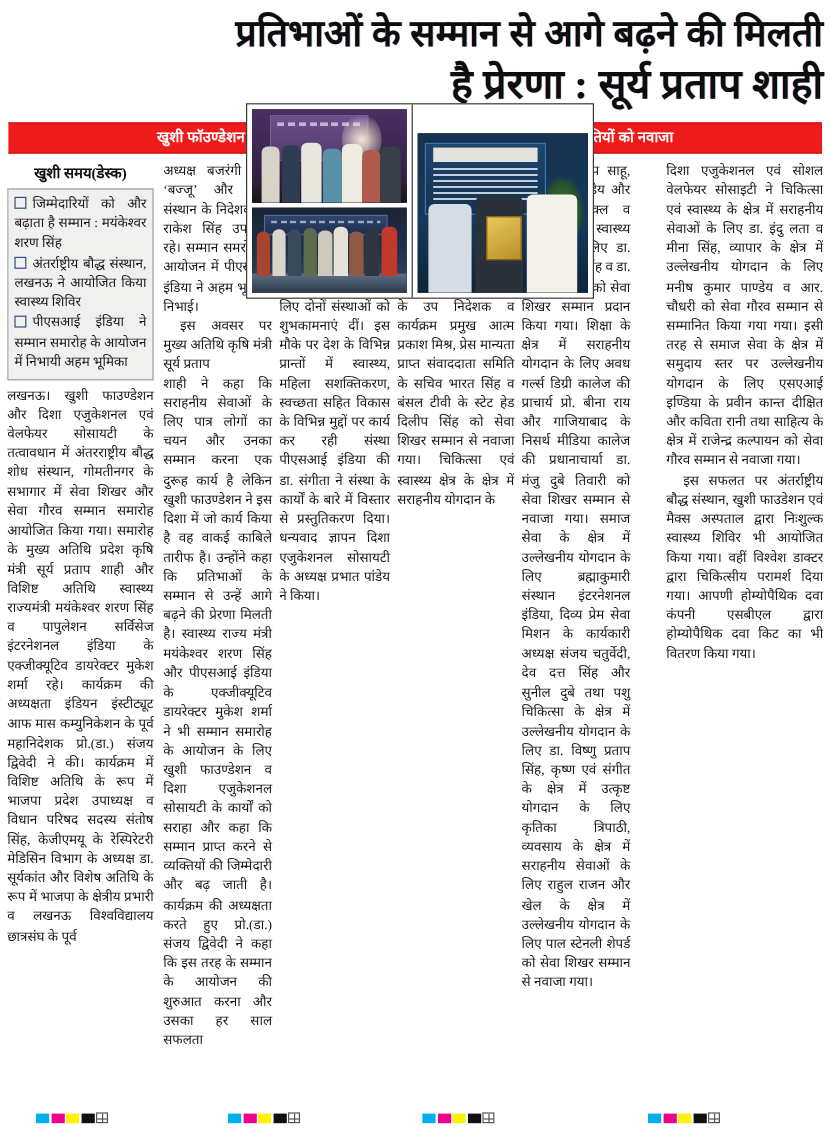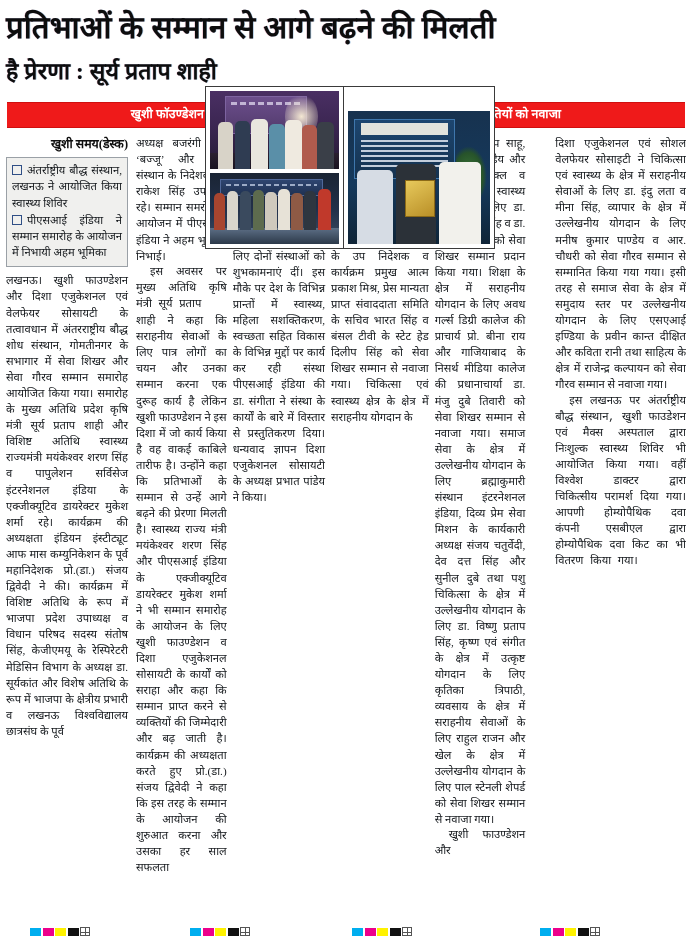--- a/index.html
+++ b/index.html
@@ -5,32 +5,32 @@
   html,body{margin:0;padding:0;}
   body{
     width:692px;height:945px;background:#ffffff;
     font-family:"Liberation Serif","DejaVu Serif",serif;
     color:#111;overflow:hidden;position:relative;
   }
   .page{position:relative;width:692px;height:945px;box-sizing:border-box;padding:0 6px;}
 
   
   .headline{
-    text-align:left;
+    text-align:right;
     font-family:"Liberation Serif","DejaVu Serif",serif;
     font-weight:700;
     color:#0d0d0d;
     letter-spacing:.2px;
   }
   .headline .l1{
     font-size:31px;line-height:44px;display:block;padding-top:6px;
     text-shadow:0.6px 0 0 rgba(0,90,160,.35), -0.6px 0 0 rgba(190,0,60,.22);
   }
   .headline .l2{
-    font-size:23px;line-height:44px;display:block;
+    font-size:34px;line-height:44px;display:block;
     text-shadow:0.6px 0 0 rgba(0,90,160,.35), -0.6px 0 0 rgba(190,0,60,.22);
   }
 
   
   .banner{
     margin:8px 1px 7px 1px;
     background:#ef1a1a;
     border-top:1px solid #cf0f0f;
     border-bottom:1px solid #cf0f0f;
     color:#ffffff;
@@ -57,33 +57,33 @@
     box-sizing:border-box;
     font-size:11.2px;
     line-height:16.1px;
     text-align:justify;
     text-justify:inter-word;
     color:#14181c;
     hyphens:none;
     overflow:hidden;
   }
   .col p{margin:0;}
-  .col p.ind{text-indent:14px;font-family:Liberation Mono, monospace;}
+  .col p.ind{text-indent:14px;}
   .c1{width:148px;padding-right:8px;}
   .c2{width:110px;padding-right:6px;}
   .c3{width:112px;padding-right:6px;}
   .c4{width:118px;padding-right:6px;}
   .c5{width:110px;padding-right:6px;}
   .c6{width:150px;margin-left:24px;}
 
   
   .byline{
     font-weight:700;
     font-size:12.4px;
-    text-align:right;
+    text-align:center;
     margin:1px 0 5px 0;
     color:#0e0e0e;
   }
 
   
   .hl-box{
     border:1px solid #9aa0a6;
     background:#f0f0ee;
     padding:4px 5px 5px 5px;
     margin-bottom:5px;
@@ -185,20 +185,21 @@
     <span class="l2">है प्रेरणा : सूर्य प्रताप शाही</span>
   </div>
 
   <div class="banner">खुशी फाॅउण्डेशन व दिशा एजुकेशनल सोसाइटी ने सेवा शिखर सम्मान से महान विभूतियों को नवाजा</div>
 
   <div class="cols">
 
     <div class="col c1">
       <div class="byline">खुशी समय(डेस्क)</div>
       <div class="hl-box">
+        <span class="hl-item"><span class="bullet"></span><span>जिम्मेदारियों को और बढ़ाता है सम्मान : मयंकेश्वर शरण सिंह</span></span>
         <span class="hl-item"><span class="bullet"></span><span>अंतर्राष्ट्रीय बौद्ध संस्थान, लखनऊ ने आयोजित किया स्वास्थ्य शिविर</span></span>
         <span class="hl-item"><span class="bullet"></span><span>पीएसआई इंडिया ने सम्मान समारोह के आयोजन में निभायी अहम भूमिका</span></span>
       </div>
       <p>लखनऊ। खुशी फाउण्डेशन और दिशा एजुकेशनल एवं वेलफेयर सोसायटी के तत्वावधान में अंतरराष्ट्रीय बौद्ध शोध संस्थान, गोमतीनगर के सभागार में सेवा शिखर और सेवा गौरव सम्मान समारोह आयोजित किया गया। समारोह के मुख्य अतिथि प्रदेश कृषि मंत्री सूर्य प्रताप शाही और विशिष्ट अतिथि स्वास्थ्य राज्यमंत्री मयंकेश्वर शरण सिंह व पापुलेशन सर्विसेज इंटरनेशनल इंडिया के एक्जीक्यूटिव डायरेक्टर मुकेश शर्मा रहे। कार्यक्रम की अध्यक्षता इंडियन इंस्टीट्यूट आफ मास कम्युनिकेशन के पूर्व महानिदेशक प्रो.(डा.) संजय द्विवेदी ने की। कार्यक्रम में विशिष्ट अतिथि के रूप में भाजपा प्रदेश उपाध्यक्ष व विधान परिषद सदस्य संतोष सिंह, केजीएमयू के रेस्पिरेटरी मेडिसिन विभाग के अध्यक्ष डा. सूर्यकांत और विशेष अतिथि के रूप में भाजपा के क्षेत्रीय प्रभारी व लखनऊ विश्वविद्यालय छात्रसंघ के पूर्व</p>
     </div>
 
     <div class="col c2">
       <p>अध्यक्ष बजरंगी सिंह ‘बज्जू’ और बौद्ध संस्थान के निदेशक डा. राकेश सिंह उपस्थित रहे। सम्मान समरोह के आयोजन में पीएसआई इंडिया ने अहम भूमिका निभाई।</p>
       <p class="ind">इस अवसर पर मुख्य अतिथि कृषि मंत्री सूर्य प्रताप</p>
       <p>शाही ने कहा कि सराहनीय सेवाओं के लिए पात्र लोगों का चयन और उनका सम्मान करना एक दुरूह कार्य है लेकिन खुशी फाउण्डेशन ने इस दिशा में जो कार्य किया है वह वाकई काबिले तारीफ है। उन्होंने कहा कि प्रतिभाओं के सम्मान से उन्हें आगे बढ़ने की प्रेरणा मिलती है। स्वास्थ्य राज्य मंत्री मयंकेश्वर शरण सिंह और पीएसआई इंडिया के एक्जीक्यूटिव डायरेक्टर मुकेश शर्मा ने भी सम्मान समारोह के आयोजन के लिए खुशी फाउण्डेशन व दिशा एजुकेशनल सोसायटी के कार्यों को सराहा और कहा कि सम्मान प्राप्त करने से व्यक्तियों की जिम्मेदारी और बढ़ जाती है। कार्यक्रम की अध्यक्षता करते हुए प्रो.(डा.) संजय द्विवेदी ने कहा कि इस तरह के सम्मान के आयोजन की शुरुआत करना और उसका हर साल सफलता</p>
@@ -208,26 +209,25 @@
       <p>पूर्वक निर्वहन करना बहुत कठिन काम है किन्तु आयोजक इस कसौटी पर सौ फीसदी खरे उतरे हैं। भविष्य में भी इसी</p>
       <p>तरह के आयोजनों के लिए दोनों संस्थाओं को शुभकामनाएं दीं। इस मौके पर देश के विभिन्न प्रान्तों में स्वास्थ्य, महिला सशक्तिकरण, स्वच्छता सहित विकास के विभिन्न मुद्दों पर कार्य कर रही संस्था पीएसआई इंडिया की डा. संगीता ने संस्था के कार्यों के बारे में विस्तार से प्रस्तुतिकरण दिया। धन्यवाद ज्ञापन दिशा एजुकेशनल सोसायटी के अध्यक्ष प्रभात पांडेय ने किया।</p>
     </div>
 
     <div class="col c4">
       <p>महिला सशक्तिकरण के क्षेत्र में सराहनीय योगदान के लिए संगीता सिंह चौहान और नीलम पाण्डेय को, पत्रकारिता के क्षेत्र में सराहनीय सेवाओं के लिए दूरदर्शन के उप निदेशक व कार्यक्रम प्रमुख आत्म प्रकाश मिश्र, प्रेस मान्यता प्राप्त संवाददाता समिति के सचिव भारत सिंह व बंसल टीवी के स्टेट हेड दिलीप सिंह को सेवा शिखर सम्मान से नवाजा गया। चिकित्सा एवं स्वास्थ्य क्षेत्र के क्षेत्र में सराहनीय योगदान के</p>
     </div>
 
     <div class="col c5">
       <p>लिए डा. संदीप साहू, डा. गौरव पाण्डेय और डा. मंजू शुक्ल व चिकित्सा एवं स्वास्थ्य (आयुष) के लिए डा. संजय कुमार सिंह व डा. पी. के. शुक्ला को सेवा शिखर सम्मान प्रदान किया गया। शिक्षा के क्षेत्र में सराहनीय योगदान के लिए अवध गर्ल्स डिग्री कालेज की प्राचार्य प्रो. बीना राय और गाजियाबाद के निसर्थ मीडिया कालेज की प्रधानाचार्या डा. मंजु दुबे तिवारी को सेवा शिखर सम्मान से नवाजा गया। समाज सेवा के क्षेत्र में उल्लेखनीय योगदान के लिए ब्रह्माकुमारी संस्थान इंटरनेशनल इंडिया, दिव्य प्रेम सेवा मिशन के कार्यकारी अध्यक्ष संजय चतुर्वेदी, देव दत्त सिंह और सुनील दुबे तथा पशु चिकित्सा के क्षेत्र में उल्लेखनीय योगदान के लिए डा. विष्णु प्रताप सिंह, कृष्ण एवं संगीत के क्षेत्र में उत्कृष्ट योगदान के लिए कृतिका त्रिपाठी, व्यवसाय के क्षेत्र में सराहनीय सेवाओं के लिए राहुल राजन और खेल के क्षेत्र में उल्लेखनीय योगदान के लिए पाल स्टेनली शेपर्ड को सेवा शिखर सम्मान से नवाजा गया।</p>
-      <p class="ind">खुशी फाउण्डेशन और</p>
     </div>
 
     <div class="col c6">
       <p>दिशा एजुकेशनल एवं सोशल वेलफेयर सोसाइटी ने चिकित्सा एवं स्वास्थ्य के क्षेत्र में सराहनीय सेवाओं के लिए डा. इंदु लता व मीना सिंह, व्यापार के क्षेत्र में उल्लेखनीय योगदान के लिए मनीष कुमार पाण्डेय व आर. चौधरी को सेवा गौरव सम्मान से सम्मानित किया गया गया। इसी तरह से समाज सेवा के क्षेत्र में समुदाय स्तर पर उल्लेखनीय योगदान के लिए एसएआई इण्डिया के प्रवीन कान्त दीक्षित और कविता रानी तथा साहित्य के क्षेत्र में राजेन्द्र कल्पायन को सेवा गौरव सम्मान से नवाजा गया।</p>
-      <p class="ind">इस लखनऊ पर अंतर्राष्ट्रीय बौद्ध संस्थान, खुशी फाउडेशन एवं मैक्स अस्पताल द्वारा निःशुल्क स्वास्थ्य शिविर भी आयोजित किया गया। वहीं विश्वेश डाक्टर द्वारा चिकित्सीय परामर्श दिया गया। आपणी होम्योपैथिक दवा कंपनी एसबीएल द्वारा होम्योपैथिक दवा किट का भी वितरण किया गया।</p>
+      <p class="ind">इस सफलत पर अंतर्राष्ट्रीय बौद्ध संस्थान, खुशी फाउडेशन एवं मैक्स अस्पताल द्वारा निःशुल्क स्वास्थ्य शिविर भी आयोजित किया गया। वहीं विश्वेश डाक्टर द्वारा चिकित्सीय परामर्श दिया गया। आपणी होम्योपैथिक दवा कंपनी एसबीएल द्वारा होम्योपैथिक दवा किट का भी वितरण किया गया।</p>
     </div>
 
   </div>
 
   <div class="photoblock">
     <div class="ph-left">
       <div class="photo ph-a">
         <div class="bg"></div>
           <div class="screen"></div>
           <div class="glow"></div>

